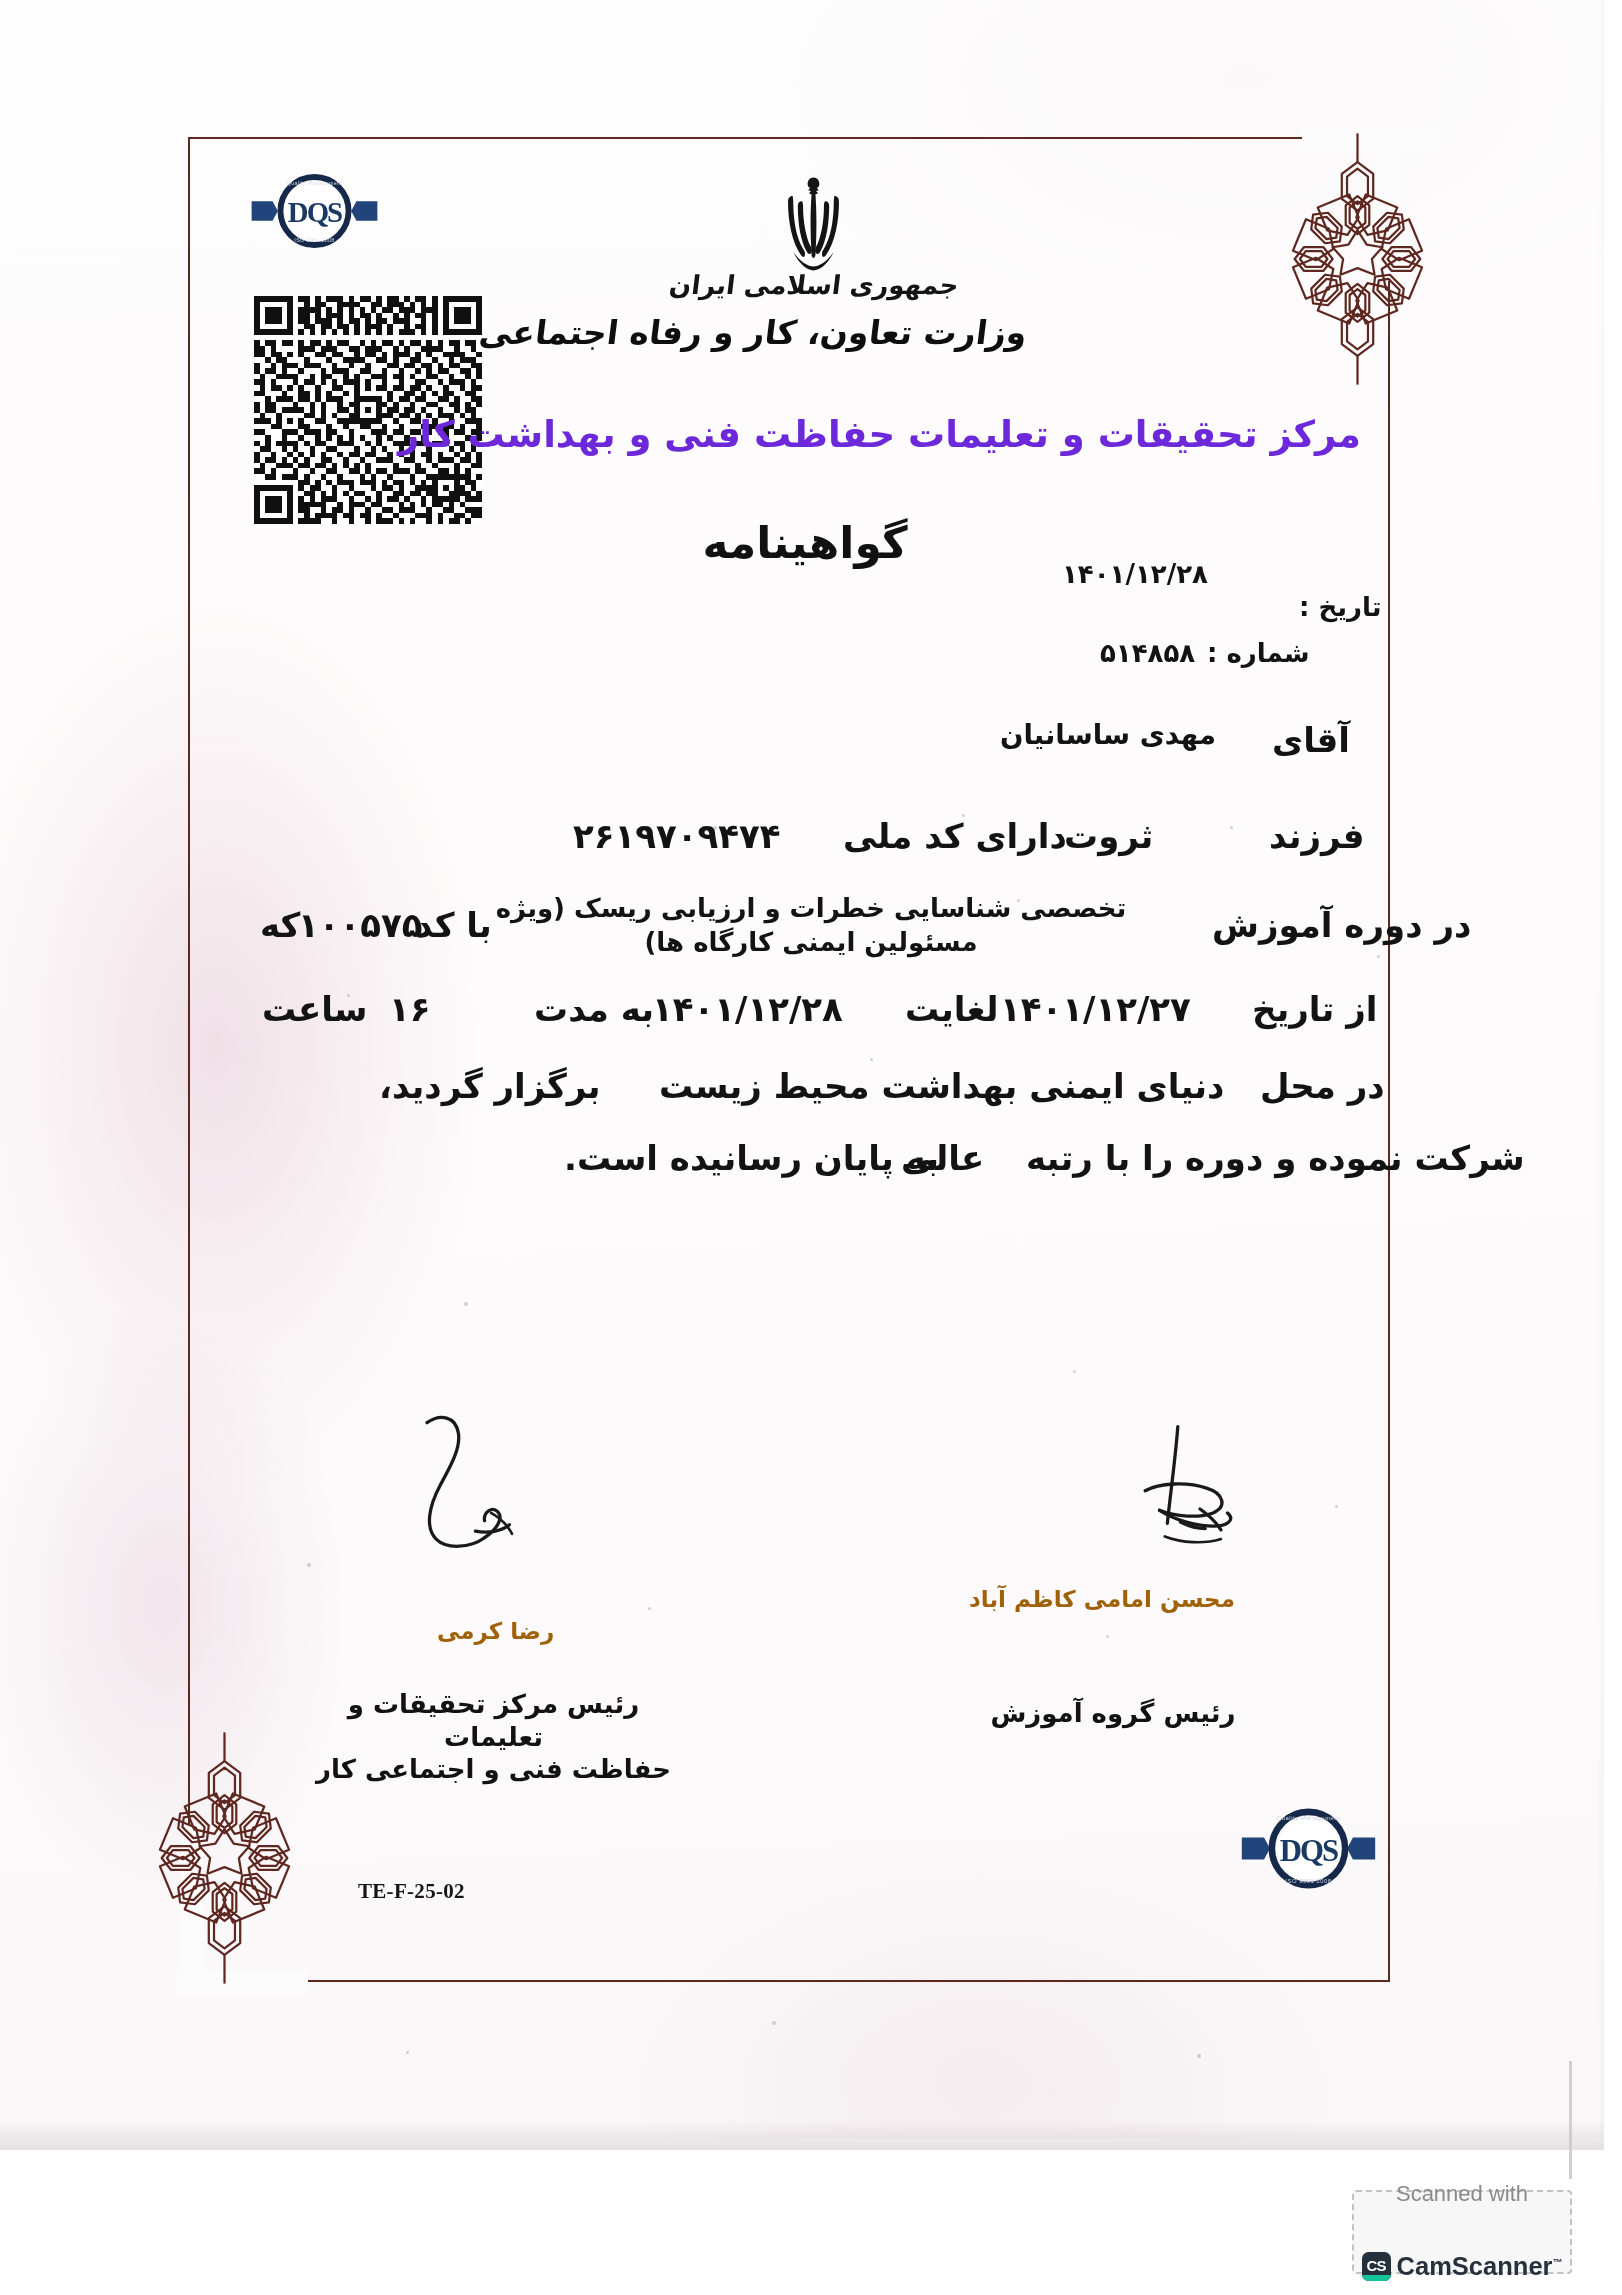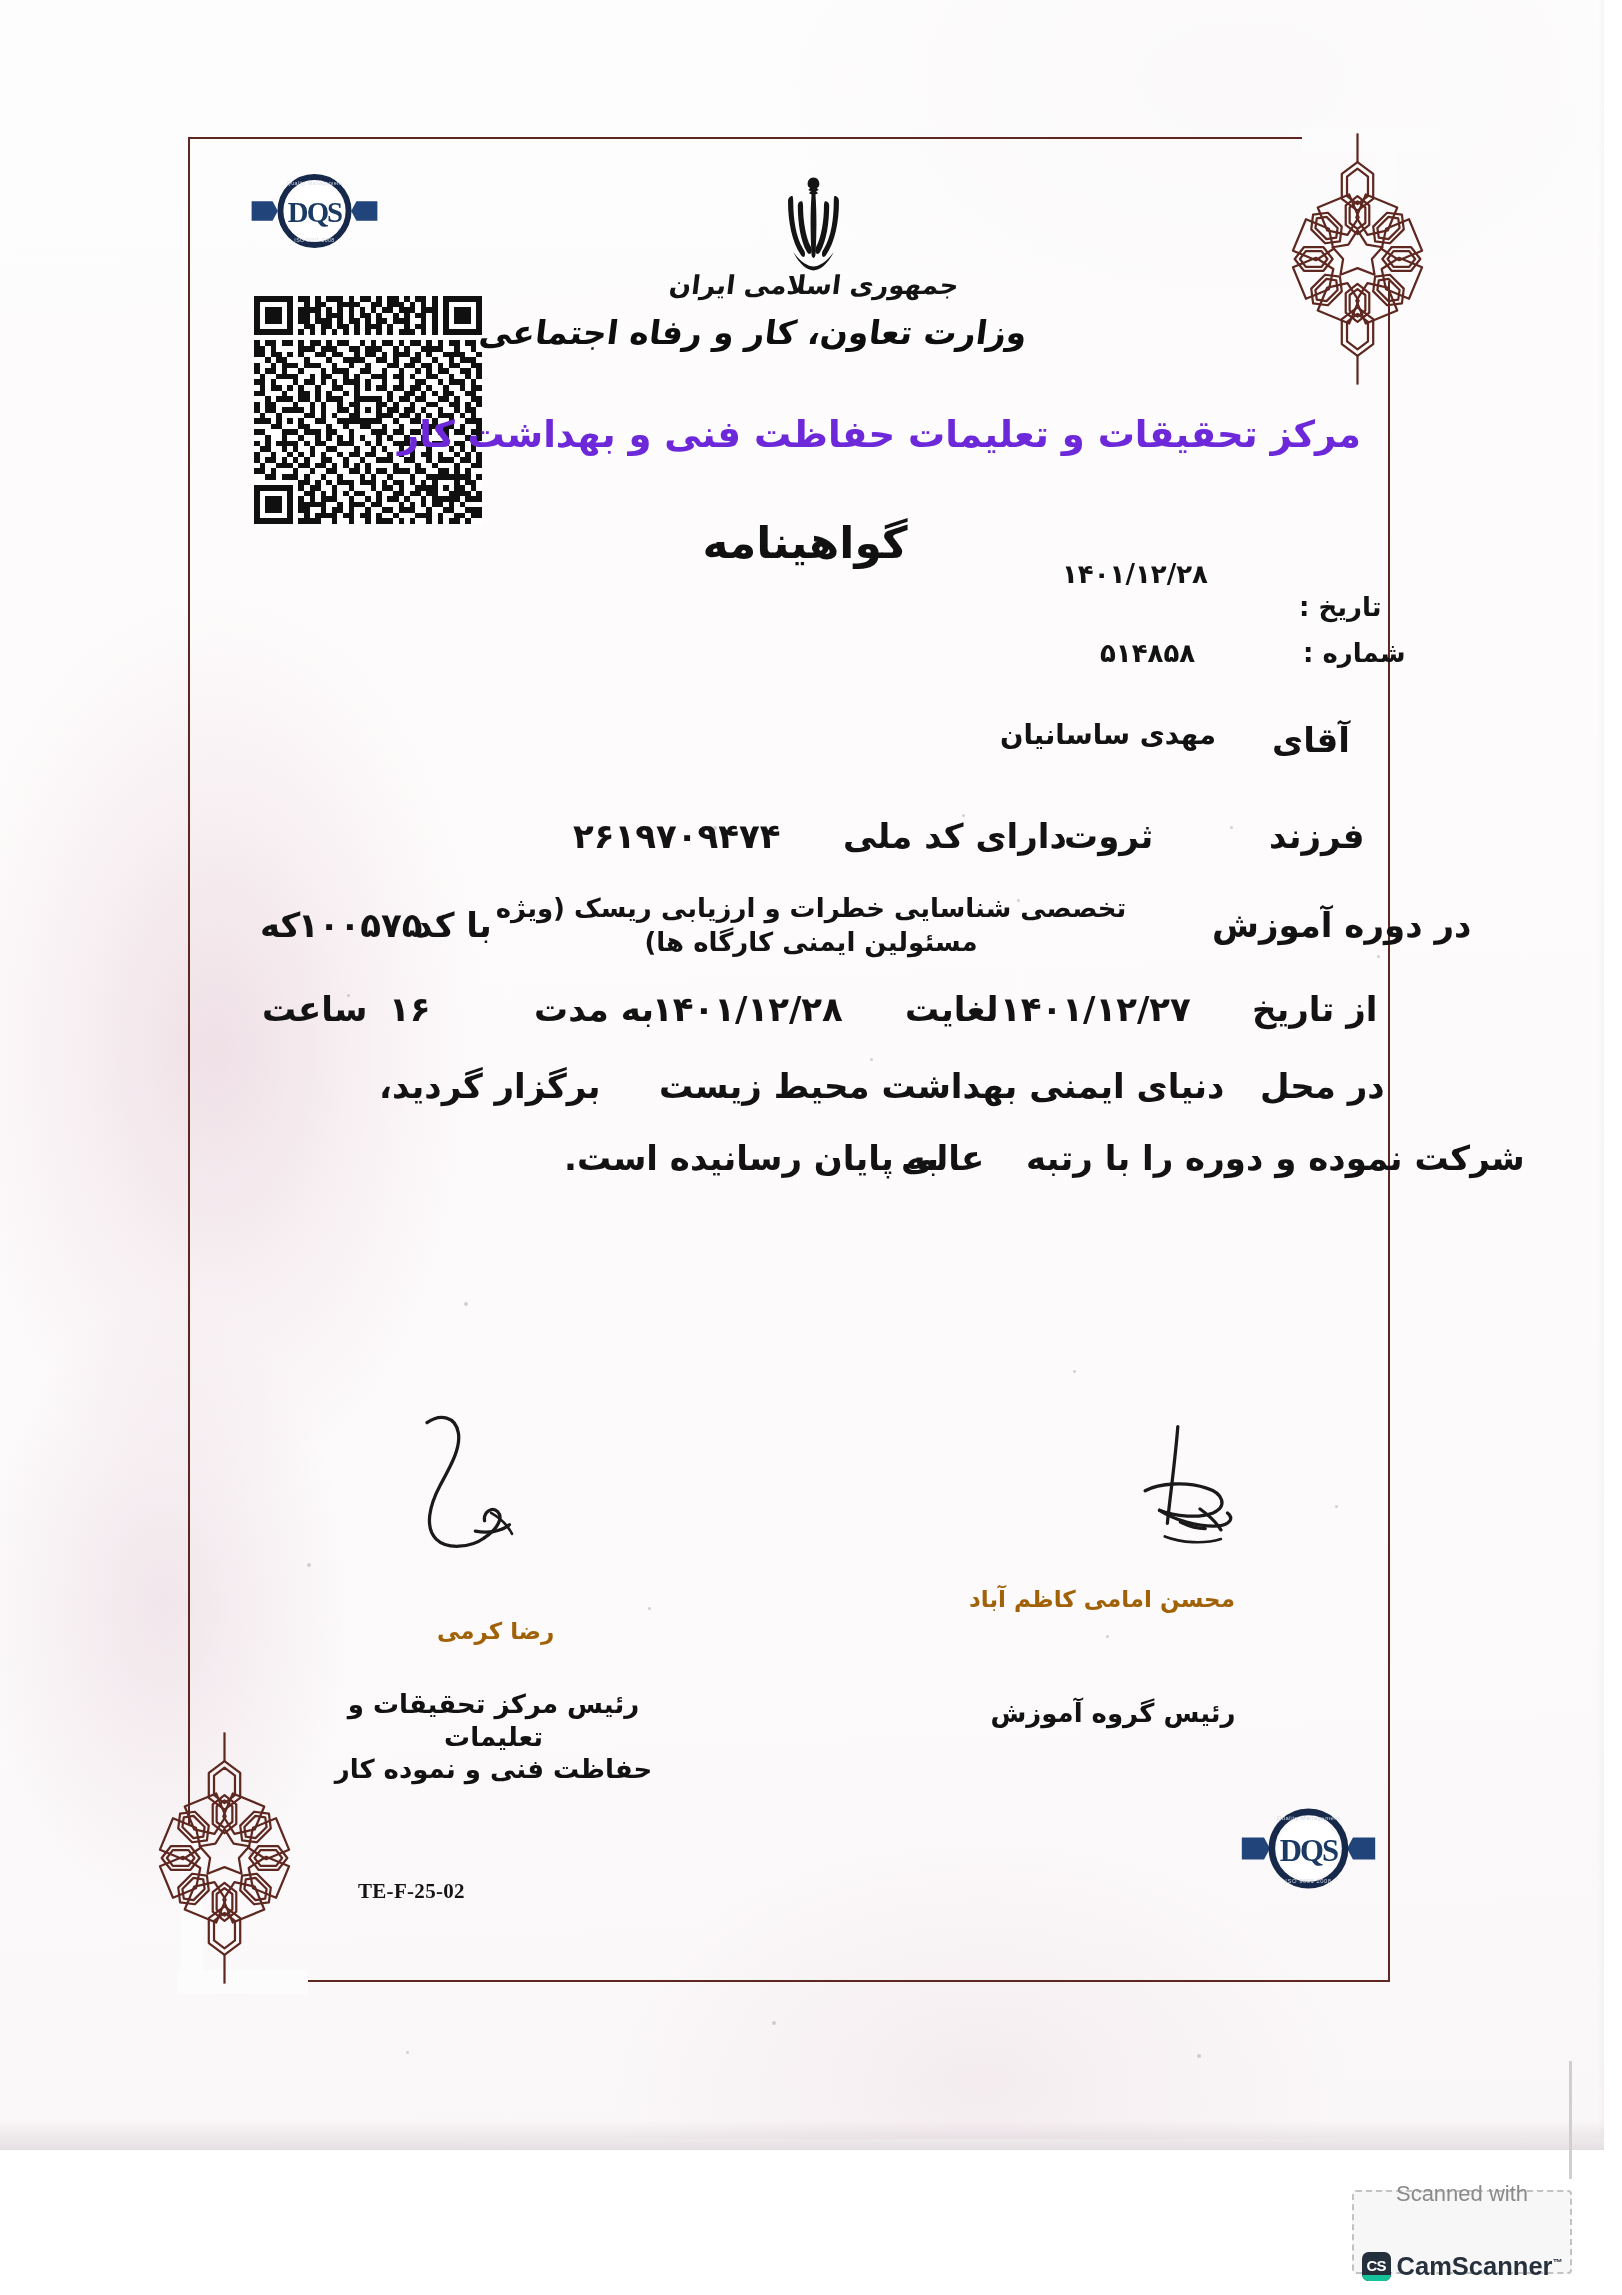--- a/index.html
+++ b/index.html
@@ -635,21 +635,21 @@
 
   <div class="emblem-cap">جمهوری اسلامی ایران</div>
   <div class="ministry">وزارت تعاون، کار و رفاه اجتماعی</div>
 
   <div class="center-title">مرکز تحقیقات و تعلیمات حفاظت فنی و بهداشت کار</div>
   <div class="doc-title">گواهینامه</div>
 
   <div class="meta-label" style="left:1299px;top:559px;margin-top:33px;">تاریخ :</div>
   <div class="meta-value" style="left:1062px;top:559px;">۱۴۰۱/۱۲/۲۸</div>
 
-  <div class="meta-label" style="left:1303px;top:638px;">شماره :</div>
+  <div class="meta-label" style="left:1207px;top:638px;">شماره :</div>
   <div class="meta-value" style="left:1100px;top:638px;">۵۱۴۸۵۸</div>
 
   <div class="fld" style="left:1272px;top:720px;">آقای</div>
   <div class="fld big" style="left:1000px;top:718px;">مهدی ساسانیان</div>
 
   <div class="fld" style="left:1269px;top:816px;">فرزند</div>
   <div class="fld" style="left:1064px;top:816px;">ثروت</div>
   <div class="fld" style="left:843px;top:816px;">دارای کد ملی</div>
   <div class="fld" style="left:573px;top:816px;">۲۶۱۹۷۰۹۴۷۴</div>
 
@@ -696,21 +696,21 @@
                C56 148 48 182 66 200 C82 216 118 214 140 198"></path>
       <path d="M140 198 C158 186 170 168 160 158 C152 150 138 158 140 172"></path>
       <path d="M126 188 C146 192 166 188 178 178"></path>
       <path d="M150 160 C164 168 176 180 182 192" stroke-width="4"></path>
     </svg>
   </div>
 
   <div class="sig-name" style="left:437px;top:1618px;">رضا کرمی</div>
   <div class="sig-role" style="left:304px;top:1688px;width:379px;">
     <div>رئیس مرکز تحقیقات و تعلیمات</div>
-    <div>حفاظت فنی و نموده کار</div>
+    <div>حفاظت فنی و اجتماعی کار</div>
   </div>
 
   <div class="form-code">TE-F-25-02</div>
 
   <div class="right-strip"></div>
   <div class="bottom-strip"></div>
   <div class="hairline"></div>
 
   <div class="camscanner">
     <div class="cs-top">Scanned with</div>

